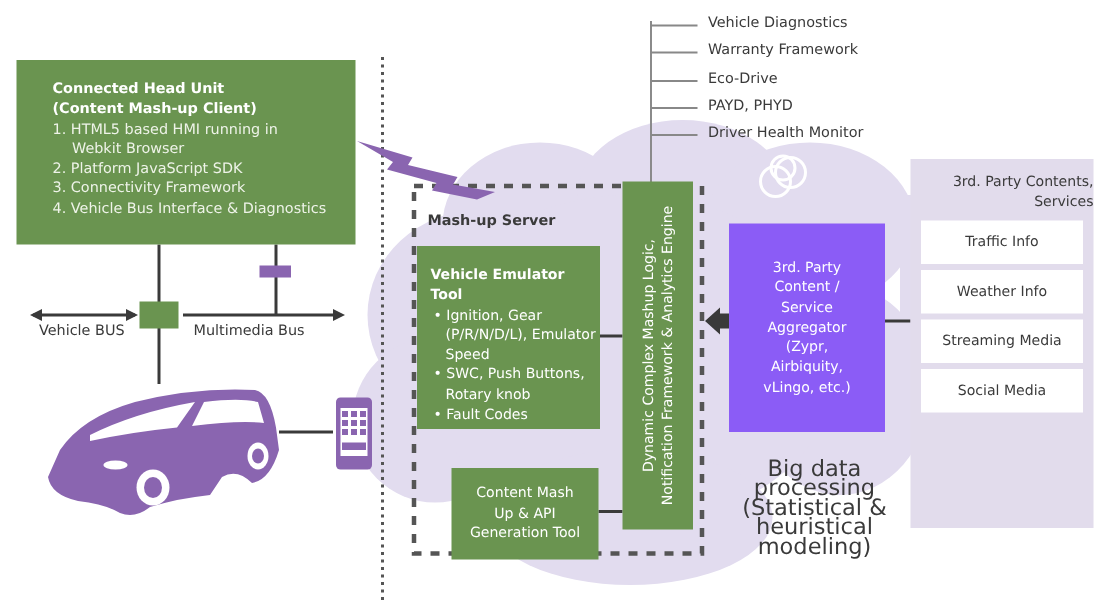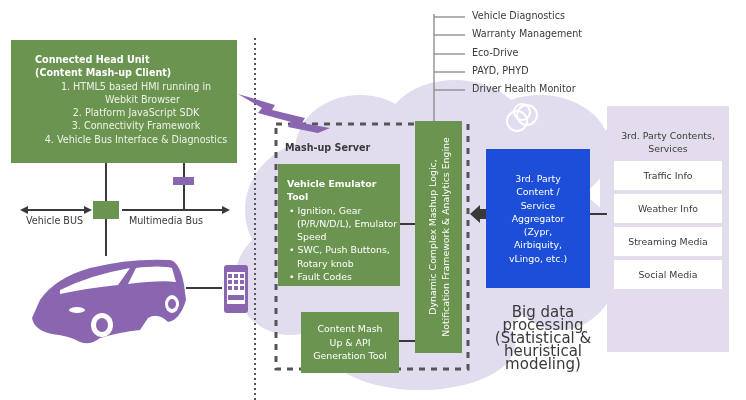--- a/index.html
+++ b/index.html
@@ -1,38 +1,38 @@
 <!DOCTYPE html>
 <html><head>
 <meta charset="utf-8">
 <style>
   html, body { margin:0; padding:0; background:#ffffff; }
   body { width:746px; height:400px; position:relative; overflow:hidden; font-family:"DejaVu Sans", sans-serif; color:#3a3a3a; }
   .abs { position:absolute; }
   .green { background:#6a9450; color:#ffffff; }
-  .purple { background:#1d4ed8; color:#ffffff; }
+  .purple { background:#8b5cf6; color:#ffffff; }
   svg.bg { position:absolute; left:0; top:0; }
   #head-unit { left:11px; top:40px; width:226px; height:123px; }
   #head-unit .inner { padding:13px 0 0 24px; font-size:9.6px; line-height:13.3px; }
   #head-unit .title { font-weight:bold; }
-  #head-unit .item { color:#eef3e8;text-align:center; }
+  #head-unit .item { color:#eef3e8; }
   #head-unit .indent { padding-left:13px; }
   .label { font-size:9.6px; color:#3a3a3a; white-space:nowrap; }
   #mashup-label { left:285px; top:142px; font-weight:bold; font-size:9.6px; color:#3a3a3a; }
   #emulator { left:278px; top:164px; width:122px; height:122px; }
   #emulator .inner { padding:13px 0 0 9px; font-size:9.4px; line-height:13.3px; }
   #emulator .title { font-weight:bold; }
   #emulator .b { padding-left:10px; text-indent:-8px; }
   #content-tool { left:301px; top:312px; width:98px; height:61px; font-size:9.4px; text-align:center; line-height:13.5px; display:flex; align-items:center; justify-content:center; }
   #engine { left:415px; top:121px; width:47px; height:232px; }
   #engine .rot { position:absolute; left:50%; top:50%; transform:translate(-50%,-50%) rotate(-90deg); white-space:nowrap; font-size:9.4px; line-height:13px; text-align:center; }
   #aggregator { left:486px; top:149px; width:104px; height:139px; font-size:9.4px; text-align:center; line-height:13.3px; display:flex; align-items:center; justify-content:center; }
   #bigdata { left:474px; top:306px; width:138px; text-align:center; font-size:15px; line-height:13px; color:#3a3a3a; }
   #third-party { left:607px; top:106px; width:122px; height:246px; background:#e2dcec; }
-  #third-party .title { text-align:center; font-size:9.4px; line-height:13px; padding-top:23px; height:32px; color:#3a3a3a; }
+  #third-party .title { text-align:right; font-size:9.4px; line-height:13px; padding-top:9px; height:32px; color:#3a3a3a; }
   #third-party .svc { margin:0 7px 4px 7px; background:#ffffff; height:29px; line-height:29px; text-align:center; font-size:9.4px; color:#3a3a3a; }
   #top-list .row { position:absolute; left:0; font-size:9.6px; color:#3a3a3a; white-space:nowrap; }
 </style>
 </head>
 <body>
 
 <svg class="bg" width="746" height="400" viewBox="0 0 746 400">
 
   <g fill="#e2dcef">
     <ellipse cx="320" cy="210" rx="75" ry="70"></ellipse>
@@ -130,21 +130,21 @@
     <div class="item">3. Connectivity Framework</div>
     <div class="item">4. Vehicle Bus Interface &amp; Diagnostics</div>
   </div>
 </div>
 
 <div class="abs label" style="left:26px; top:215px;">Vehicle BUS</div>
 <div class="abs label" style="left:129px; top:215px;">Multimedia Bus</div>
 
 <div id="top-list" class="abs" style="left:472px; top:10px;">
   <div class="row" style="top:0px;">Vehicle Diagnostics</div>
-  <div class="row" style="top:18px;">Warranty Management</div>
+  <div class="row" style="top:18px;">Warranty Framework</div>
   <div class="row" style="top:37px;">Eco-Drive</div>
   <div class="row" style="top:55px;">PAYD, PHYD</div>
   <div class="row" style="top:73px;">Driver Health Monitor</div>
 </div>
 
 <div id="mashup-label" class="abs">Mash-up Server</div>
 
 <div id="emulator" class="abs green">
   <div class="inner">
     <div class="title">Vehicle Emulator Tool</div>

